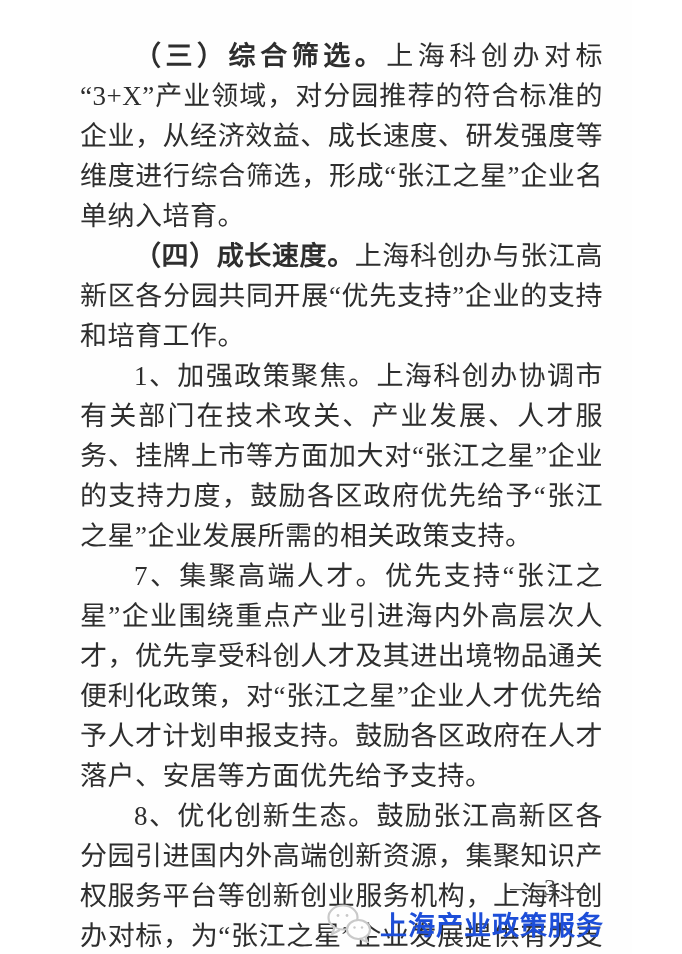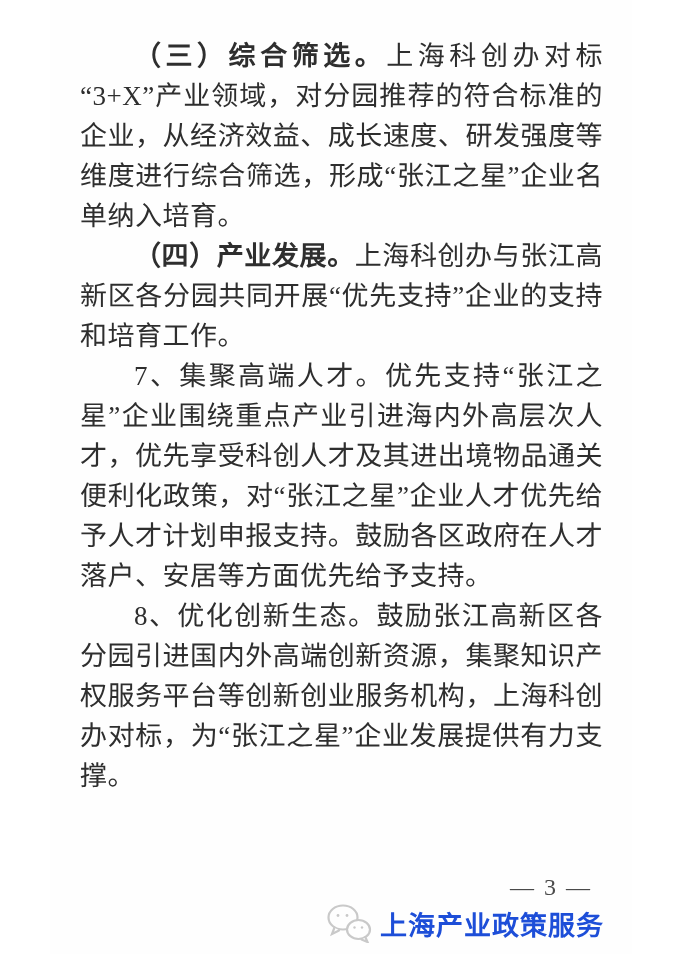--- a/index.html
+++ b/index.html
@@ -61,22 +61,23 @@
   }
 </style>
 </head>
 <body>
 
 <div class="page">
 
   <div class="content">
     <p class="para"><span class="lead-bold">（三）综合筛选。</span><span>上海科创办对标“3+X”产业领域，对分园推荐的符合标准的企业，从经济效益、成长速度、研发强度等维度进行综合筛选，形成“张江之星”企业名单纳入培育。</span></p>
 
-    <p class="para"><span class="lead-bold">（四）产业发展。</span><span>上海科创办与张江高新区各分园共同开展“优先支持”企业的支持和培育工作。</span></p>
+    <p class="para"><span class="lead-bold">（四）成长速度。</span><span>上海科创办与张江高新区各分园共同开展“优先支持”企业的支持和培育工作。</span></p>
 
+    <p class="para"><span>1、加强政策聚焦。</span><span>上海科创办协调市有关部门在技术攻关、产业发展、人才服务、挂牌上市等方面加大对“张江之星”企业的支持力度，鼓励各区政府优先给予“张江之星”企业发展所需的相关政策支持。</span></p>
 
 
     <p class="para"><span>7、集聚高端人才。</span><span>优先支持“张江之星”企业围绕重点产业引进海内外高层次人才，优先享受科创人才及其进出境物品通关便利化政策，对“张江之星”企业人才优先给予人才计划申报支持。鼓励各区政府在人才落户、安居等方面优先给予支持。</span></p>
 
     <p class="para"><span>8、优化创新生态。</span><span>鼓励张江高新区各分园引进国内外高端创新资源，集聚知识产权服务平台等创新创业服务机构，上海科创办对标，为“张江之星”企业发展提供有力支撑。</span></p>
 
   </div>
 
   <div class="page-number">— 3 —</div>
 

